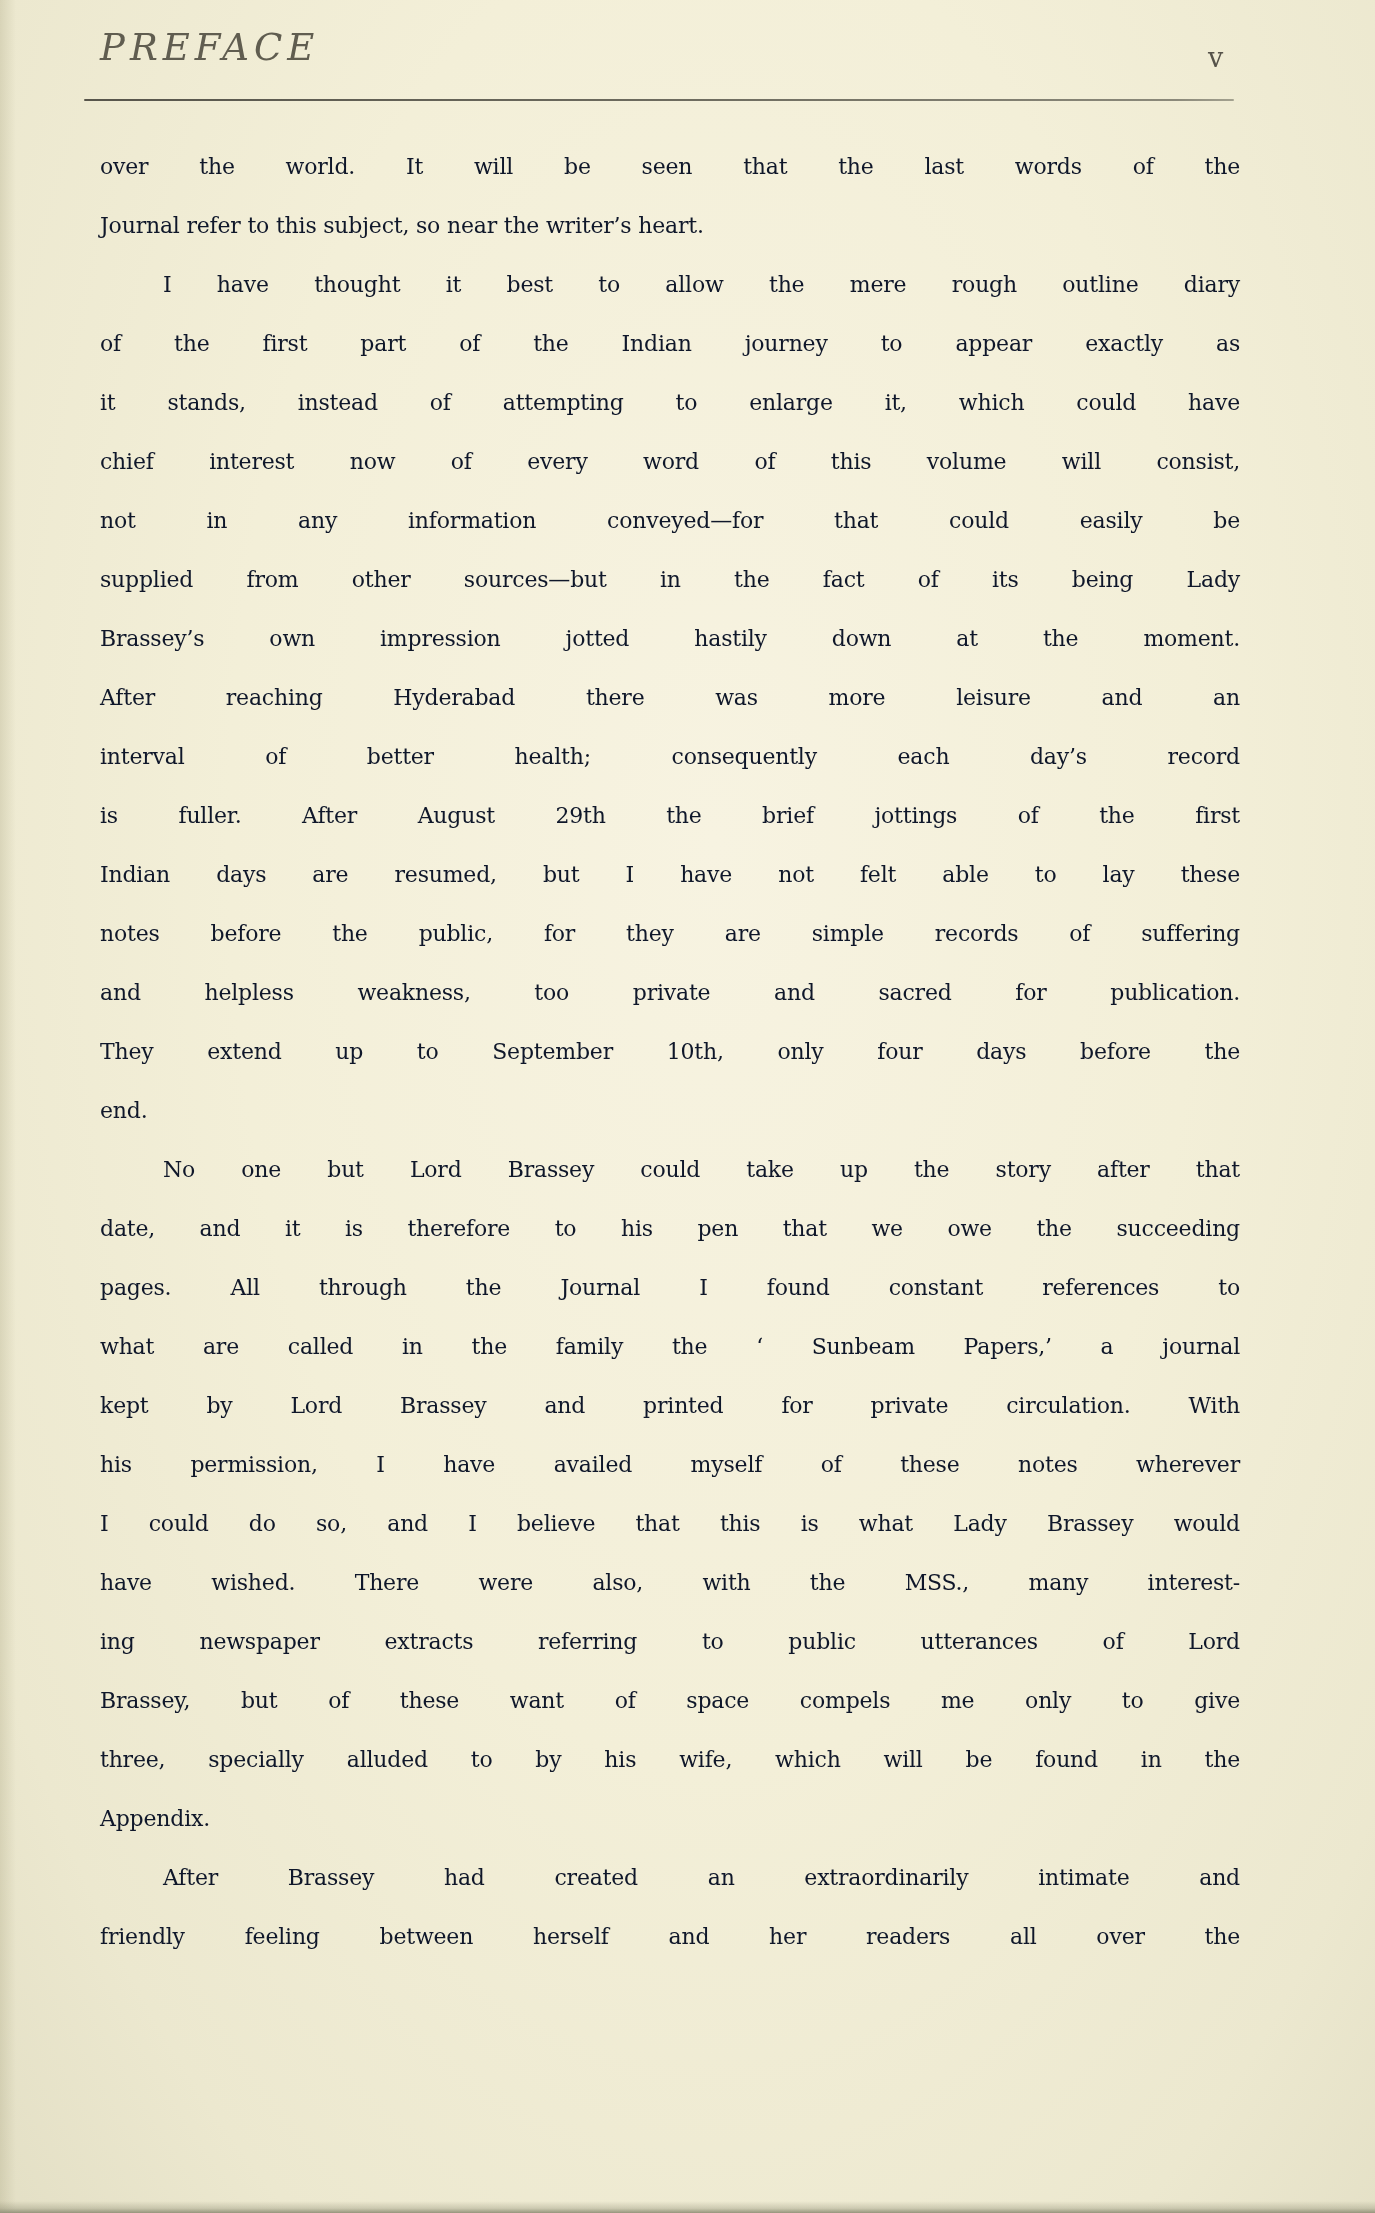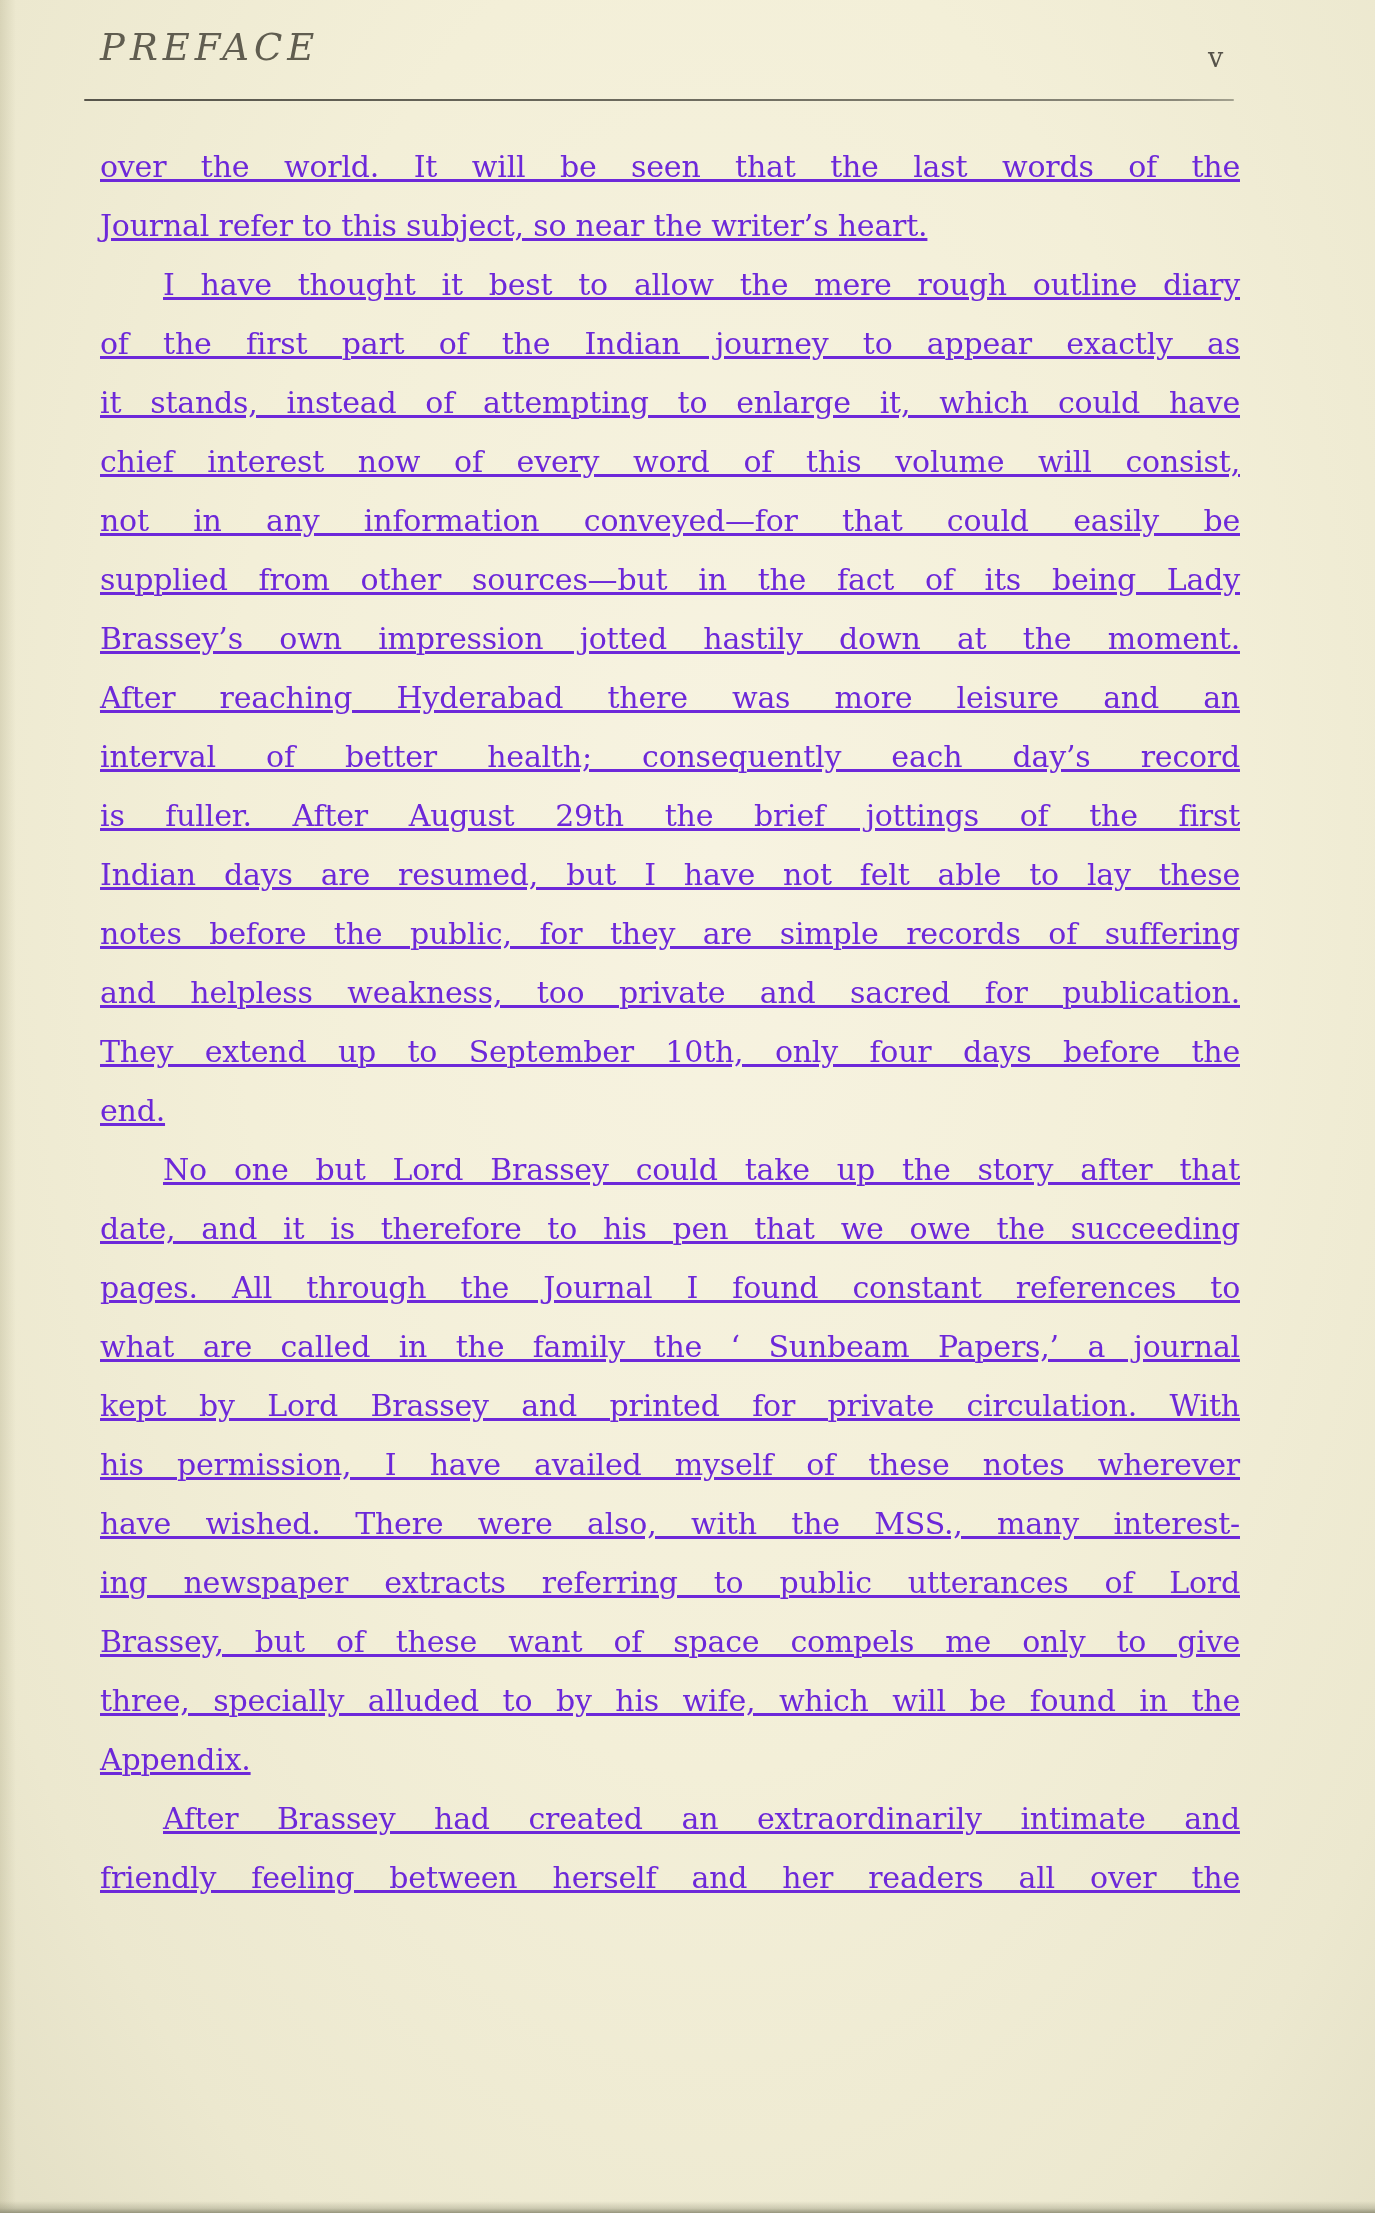--- a/index.html
+++ b/index.html
@@ -56,24 +56,23 @@
     width: 1150px;
     height: 2px;
     border-radius: 1px;
     background: linear-gradient(to right, #57554b, #6f6d60 55%, #8b897a 95%, #a3a18f);
   }
   .text-col {
     position: absolute;
     top: 137px;
     left: 100px;
     width: 1140px;
-    font-size: 30px;
+    font-size: 22px;
     letter-spacing: -0.2px;
-    color: #6d28d9;
-    text-decoration: underline;
+    color: #0f172a;
   }
   .line {
     height: 59px;
     line-height: 59px;
     text-align: justify;
     text-align-last: justify;
   }
   .line.ragged {
     text-align-last: left;
   }
@@ -114,20 +113,21 @@
       <div class="line">They extend up to September 10th, only four days before the</div>
       <div class="line ragged">end.</div>
     </div>
     <div>
       <div class="line indent">No one but Lord Brassey could take up the story after that</div>
       <div class="line">date, and it is therefore to his pen that we owe the succeeding</div>
       <div class="line">pages. All through the Journal I found constant references to</div>
       <div class="line">what are called in the family the ‘ Sunbeam Papers,’ a journal</div>
       <div class="line">kept by Lord Brassey and printed for private circulation. With</div>
       <div class="line">his permission, I have availed myself of these notes wherever</div>
+      <div class="line">I could do so, and I believe that this is what Lady Brassey would</div>
       <div class="line">have wished. There were also, with the MSS., many interest-</div>
       <div class="line">ing newspaper extracts referring to public utterances of Lord</div>
       <div class="line">Brassey, but of these want of space compels me only to give</div>
       <div class="line">three, specially alluded to by his wife, which will be found in the</div>
       <div class="line ragged">Appendix.</div>
     </div>
     <div>
       <div class="line indent">After Brassey had created an extraordinarily intimate and</div>
       <div class="line">friendly feeling between herself and her readers all over the</div>
     </div>

